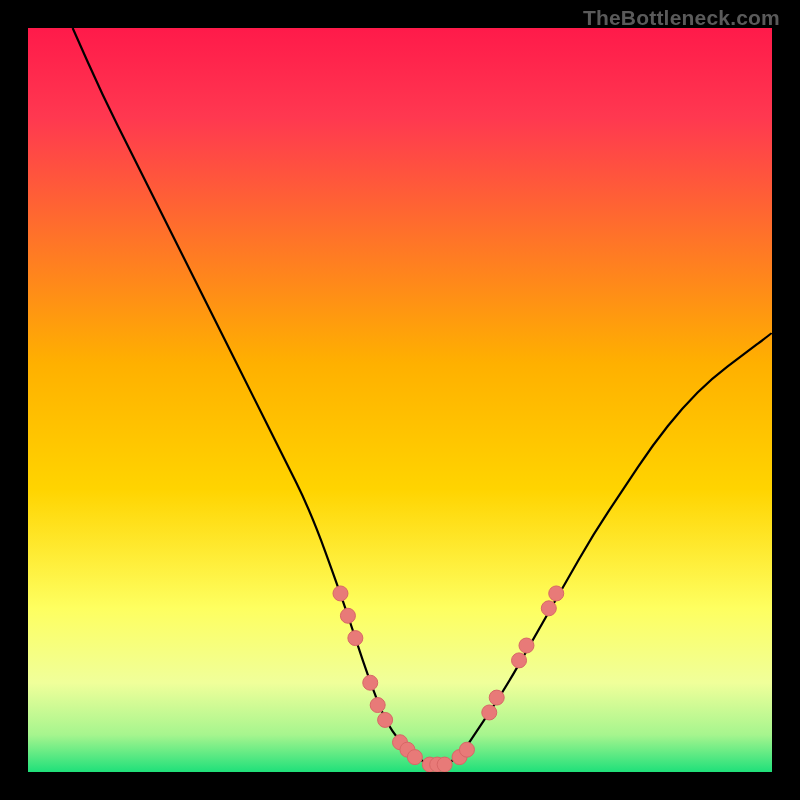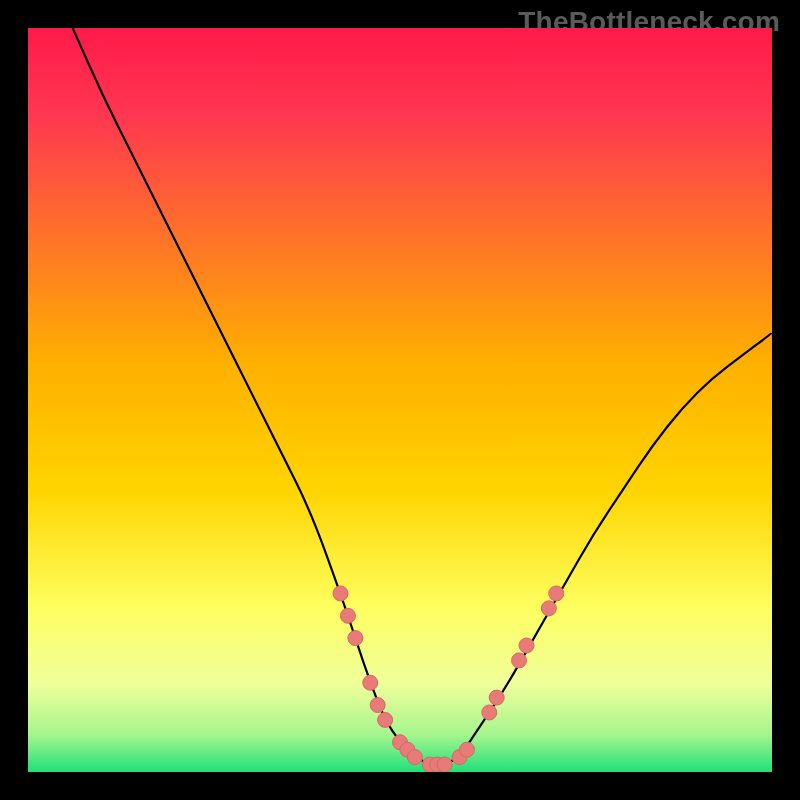--- a/index.html
+++ b/index.html
@@ -3,21 +3,21 @@
 <meta charset="utf-8">
 <style>
   * { margin: 0; padding: 0; box-sizing: border-box; }
   html, body { width: 800px; height: 800px; overflow: hidden; background: #000; }
   .outer {
     width: 800px; height: 800px; background: #000; position: relative;
   }
   .watermark {
     position: absolute; top: 6px; right: 20px;
     font-family: Arial, sans-serif; font-weight: bold;
-    font-size: 28px; color: #5a5a5a; letter-spacing: 0.2px;
+    font-size: 21px; color: #5a5a5a; letter-spacing: 0.2px;
   }
   .plot {
     position: absolute;
     left: 28px; top: 28px;
     width: 744px; height: 744px;
   }
   .plot svg { display: block; }
 </style>
 </head>
 <body>

